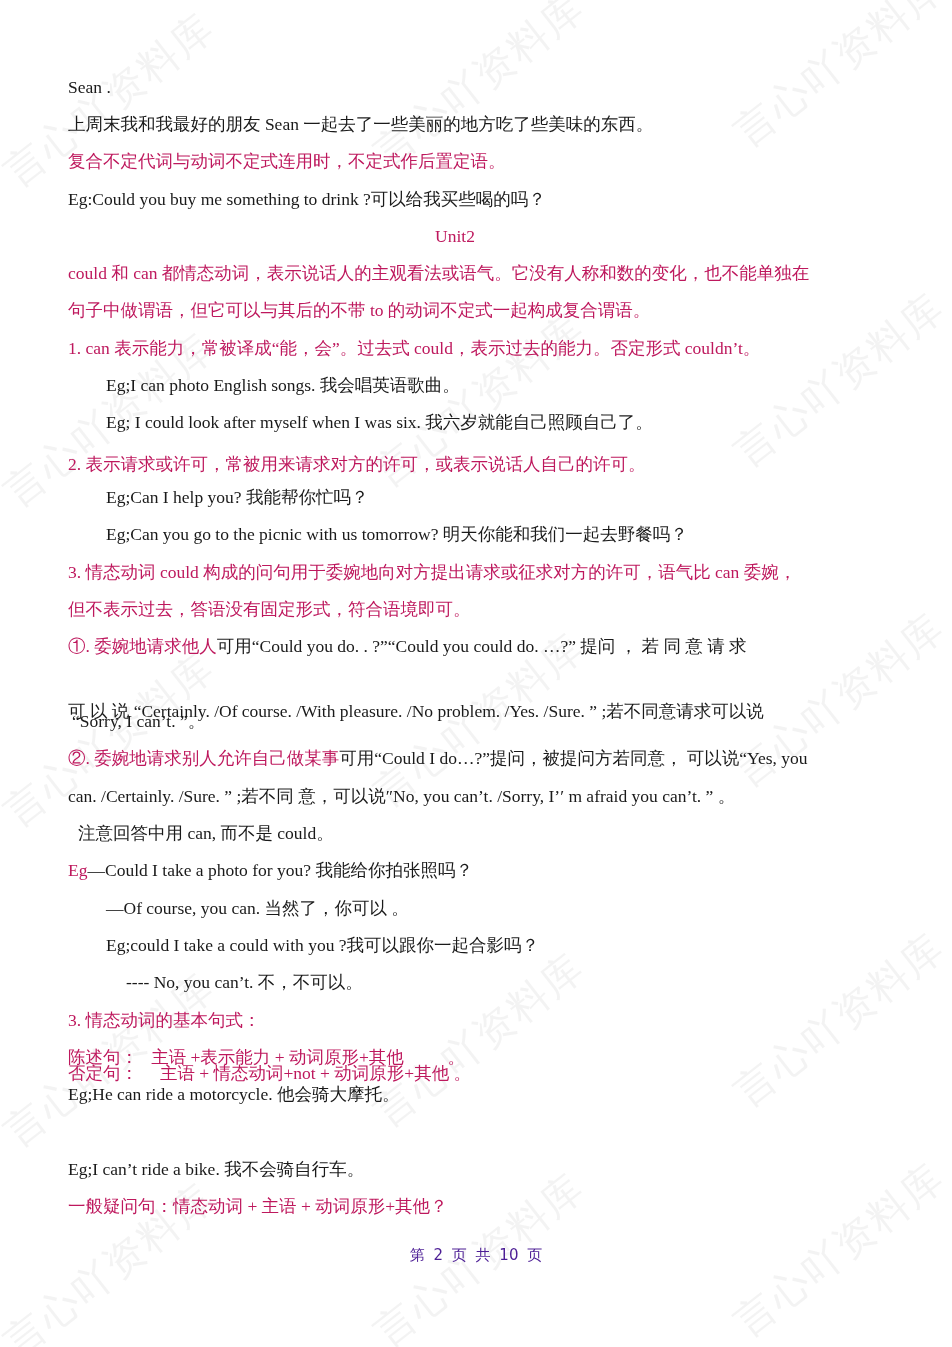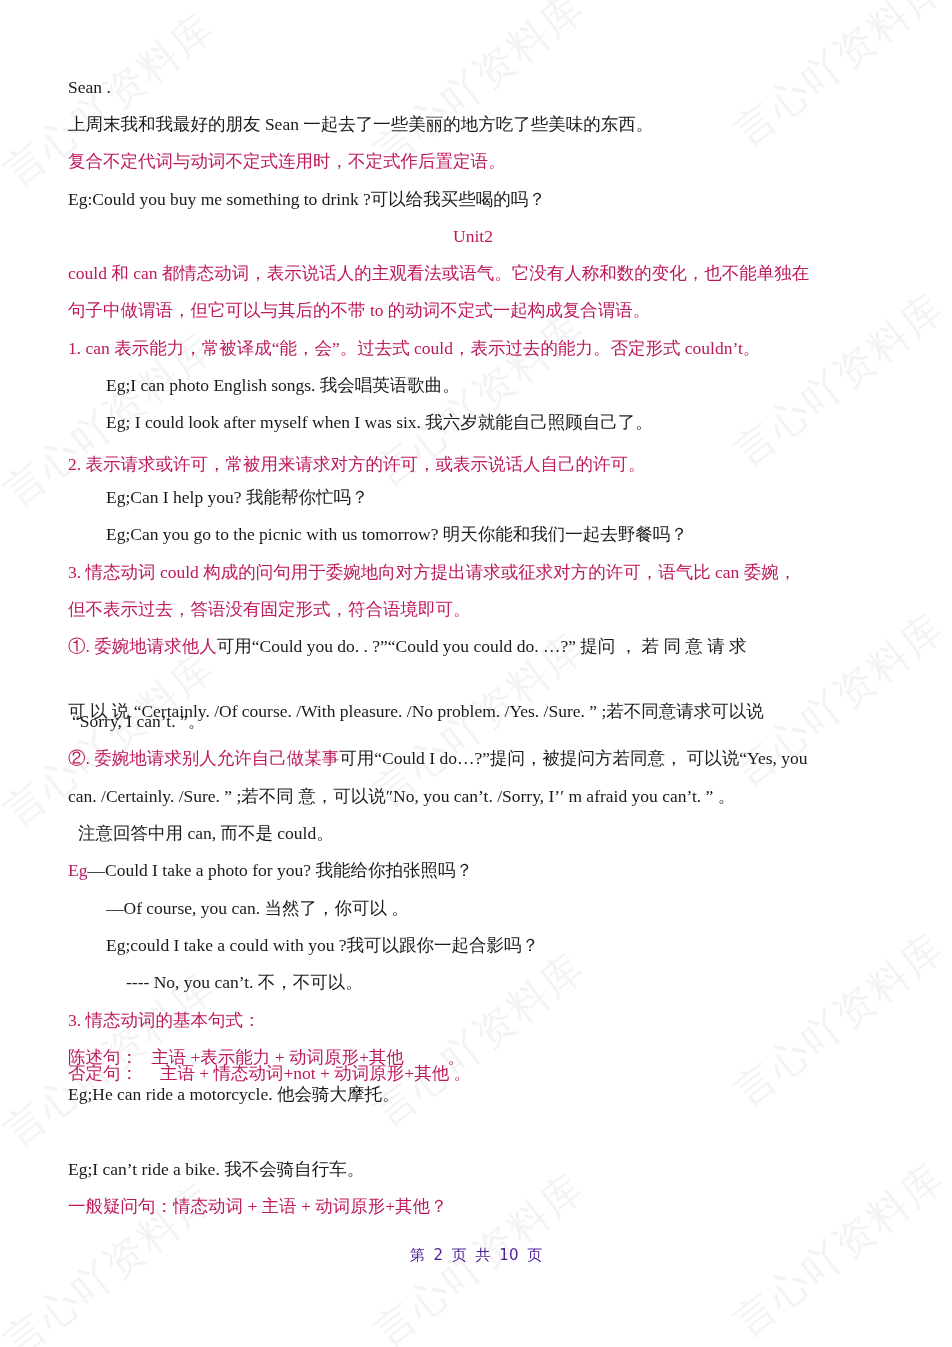--- a/index.html
+++ b/index.html
@@ -94,21 +94,21 @@
   <div class="wm" style="left:740px; top:1300px;">言心吖资料库</div>
 </div>
 
 <div class="page">
 
   <div class="line" style="top:75px;">Sean .</div>
   <div class="line" style="top:112px;">上周末我和我最好的朋友 Sean 一起去了一些美丽的地方吃了些美味的东西。</div>
   <div class="line red" style="top:149px;">复合不定代词与动词不定式连用时，不定式作后置定语。</div>
   <div class="line" style="top:187px;">Eg:Could you buy me something to drink ?可以给我买些喝的吗？</div>
 
-  <div class="line red center" style="top:224px;padding-left:18px;">Unit2</div>
+  <div class="line red center" style="top:224px;">Unit2</div>
 
   <div class="line red" style="top:261px;">could 和 can 都情态动词，表示说话人的主观看法或语气。它没有人称和数的变化，也不能单独在</div>
   <div class="line red" style="top:298px;">句子中做谓语，但它可以与其后的不带 to 的动词不定式一起构成复合谓语。</div>
 
   <div class="line red" style="top:336px;">1. can 表示能力，常被译成“能，会”。过去式 could，表示过去的能力。否定形式 couldn’t。</div>
   <div class="line indent" style="top:373px;">Eg;I can photo English songs. 我会唱英语歌曲。</div>
   <div class="line indent" style="top:410px;">Eg;  I could look after myself when I was six. 我六岁就能自己照顾自己了。</div>
 
   <div class="line red" style="top:452px;">2. 表示请求或许可，常被用来请求对方的许可，或表示说话人自己的许可。</div>
   <div class="line indent" style="top:485px;">Eg;Can I help you? 我能帮你忙吗？</div>

